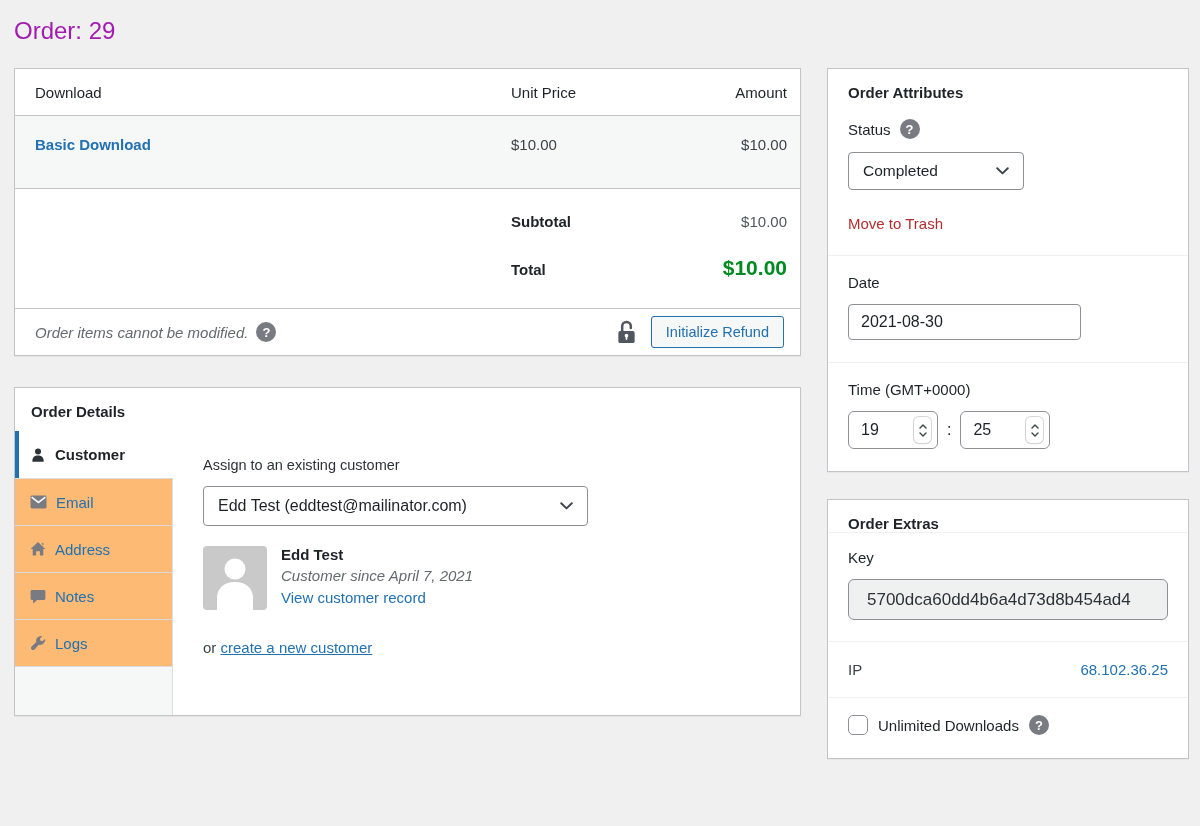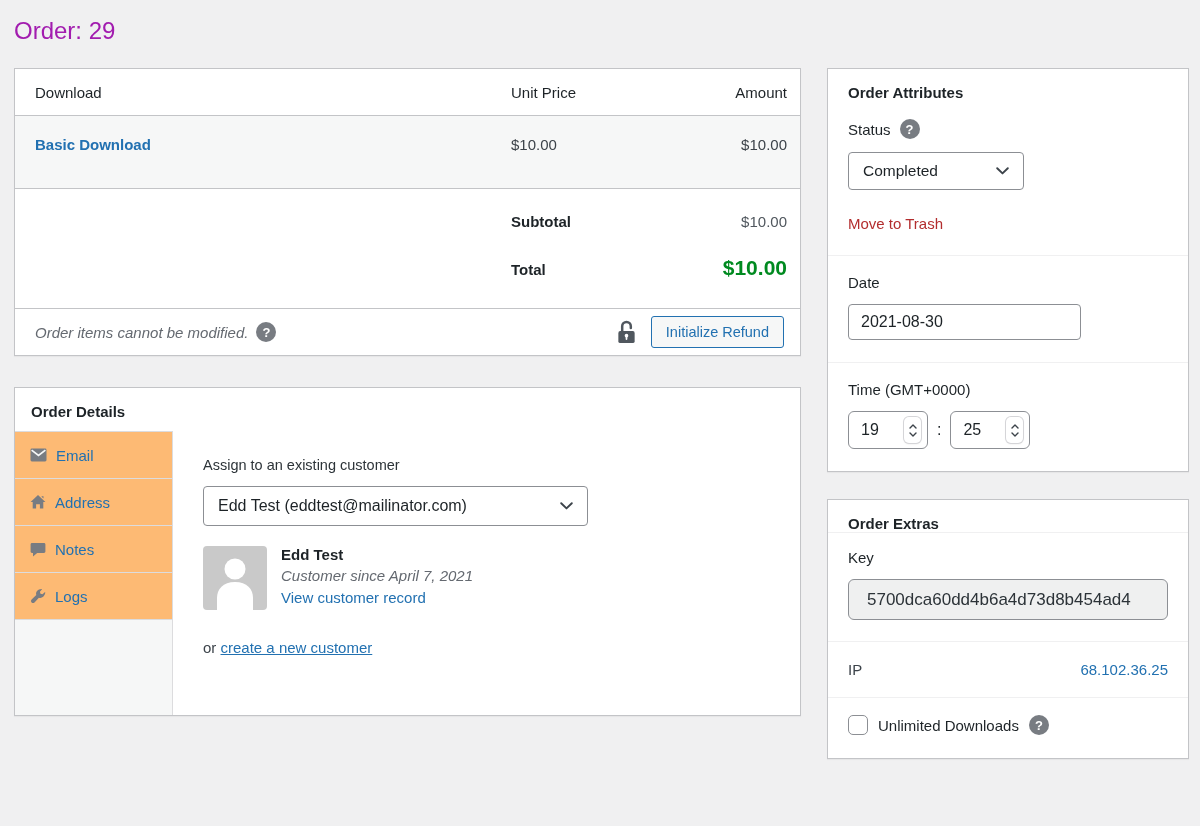--- a/index.html
+++ b/index.html
@@ -114,21 +114,21 @@
   .select.status { width:176px; height:38px; font-size:15.5px; }
   .trash-link { margin-top:25px; display:inline-block; color:#b32d2e; font-size:15px; text-decoration:none; cursor:pointer; }
   .text-input {
     display:block; margin-top:13px; width:233px; height:36px;
     border:1px solid #8c8f94; border-radius:4px; background:#fff;
     font-size:16px; color:#1d2327; padding:0 12px;
     font-family:inherit;
   }
   .time-row { margin-top:13px; display:flex; align-items:center; gap:9px; font-size:16px; }
   .spinner {
-    width:80px; height:38px;
+    width:90px; height:38px;
     border:1px solid #8c8f94; border-radius:6px; background:#fff;
     display:flex; align-items:center; justify-content:space-between;
     padding:0 6px 0 12px; font-size:16px; color:#1d2327; cursor:text;
   }
   .stepper {
     width:17px; height:26px; border-radius:5px; background:#fff;
     box-shadow:0 0 0 1px #d5d5d8, 0 1px 2px rgba(0,0,0,.12);
     display:flex; flex-direction:column; align-items:center; justify-content:center; gap:3px;
     cursor:pointer;
   }
@@ -205,20 +205,29 @@
             </span>
             <button class="btn-refund">Initialize Refund</button>
           </span>
         </div>
       </section>
 
       <section class="panel details-panel">
         <div class="panel-title details-title">Order Details</div>
         <div class="details-body">
           <aside class="tabs">
+            <div class="tab active">
+              <span class="tab-icon">
+                <svg width="16" height="16" viewBox="0 0 16 16" fill="currentColor">
+                  <circle cx="8" cy="4.4" r="3"></circle>
+                  <path d="M8 8.6c-3.4 0-5.6 1.9-5.6 5v1.2h11.2v-1.2c0-3.1-2.2-5-5.6-5z"></path>
+                </svg>
+              </span>
+              <span class="tab-label">Customer</span>
+            </div>
             <div class="tab">
               <span class="tab-icon">
                 <svg width="17" height="14" viewBox="0 0 17 14" fill="currentColor">
                   <rect x="0.5" y="0.5" width="16" height="13" rx="1.4"></rect>
                   <path d="M1.6 2.2l6.9 5.3 6.9-5.3" stroke="#f6f7f7" stroke-width="1.7" fill="none"></path>
                 </svg>
               </span>
               <span class="tab-label">Email</span>
             </div>
             <div class="tab">

